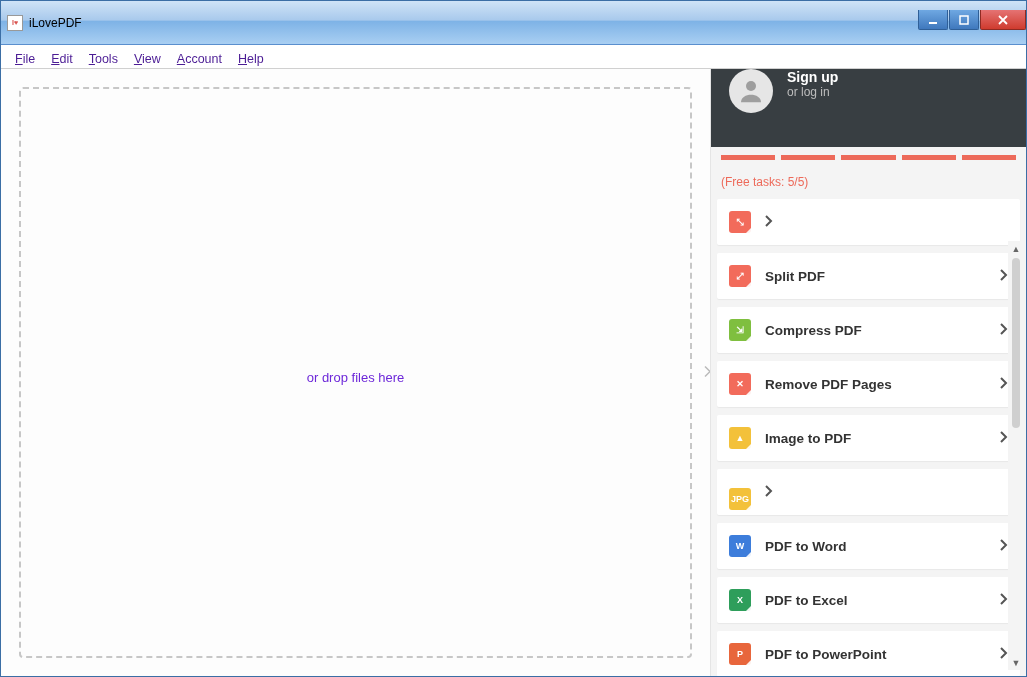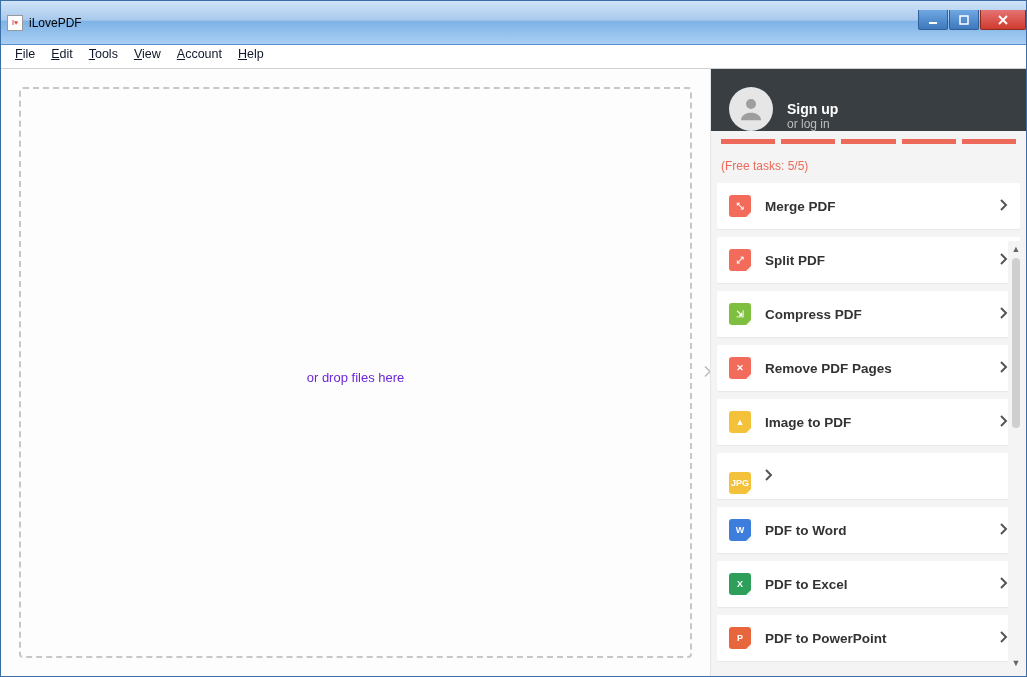--- a/index.html
+++ b/index.html
@@ -39,23 +39,23 @@
   }
   .winbtn.close {
     width: 46px;
     background: linear-gradient(to bottom,#e57373,#cf3b2e);
     border-color:#8f2a22;
   }
   .winbtn svg { display:block; }
   
   .menubar {
     height: 24px; background:#fff;
-    display:flex; align-items:flex-start; padding: 0 6px;
+    display:flex; align-items:flex-end; padding: 0 6px;
     border-bottom:1px solid #d0d0d0;
-    font-size:12.5px; color:#0f172a;
+    font-size:12.5px; color:#4c1d95;
   }
   .menuitem { padding: 2px 8px; cursor:default; }
   .menuitem span.u { text-decoration: underline; }
   
   .client {
     flex:1; display:flex; background:#fdfdfd; overflow:hidden;
   }
   .main {
     flex:1; padding:18px 18px 18px 18px; position:relative;
   }
@@ -82,22 +82,22 @@
     color:#bbb; font-size:12px; cursor:pointer;
   }
   
   .sidebar {
     width:316px; background:#f4f4f4;
     display:flex; flex-direction:column;
     border-left:1px solid #e5e5e5;
     position:relative;
   }
   .account {
-    height:62px; background:#383e42;
-    display:flex; align-items:flex-end; padding:0 18px;
+    height:78px; background:#383e42;
+    display:flex; align-items:flex-start; padding:0 18px;
     color:#fff; gap:14px;
   }
   .avatar {
     width:44px; height:44px; border-radius:50%;
     background:#e6e6e6;
     display:flex;align-items:center;justify-content:center;
   }
   .avatar svg { fill:#9e9e9e; }
   .account .signup { font-size:14px; font-weight:600; }
   .account .login { font-size:12px; color:#bdbdbd; }
@@ -233,21 +233,20 @@
         <div class="bar"></div>
         <div class="bar"></div>
         <div class="bar"></div>
         <div class="bar"></div>
       </div>
       <div class="quota-text">(Free tasks: 5/5)</div>
 
       <div class="tool-list" id="tool-list">
           <div class="tool">
             <div class="ticon merge">⤡<div class="corner br" style="border-color: transparent transparent rgba(255, 255, 255, 0.9); border-width: 0px 0px 7px 7px;"></div></div>
-            <div class="label">Merge PDF</div>
             <div class="chev"><svg width="8" height="12">
                 <path d="M1 1 L6 6 L1 11" fill="none" stroke="#555" stroke-width="2"></path>
               </svg></div>
           </div>
           <div class="tool">
             <div class="ticon split">⤢<div class="corner br" style="border-color: transparent transparent rgba(255, 255, 255, 0.9); border-width: 0px 0px 7px 7px;"></div></div>
             <div class="label">Split PDF</div>
             <div class="chev"><svg width="8" height="12">
                 <path d="M1 1 L6 6 L1 11" fill="none" stroke="#555" stroke-width="2"></path>
               </svg></div>

